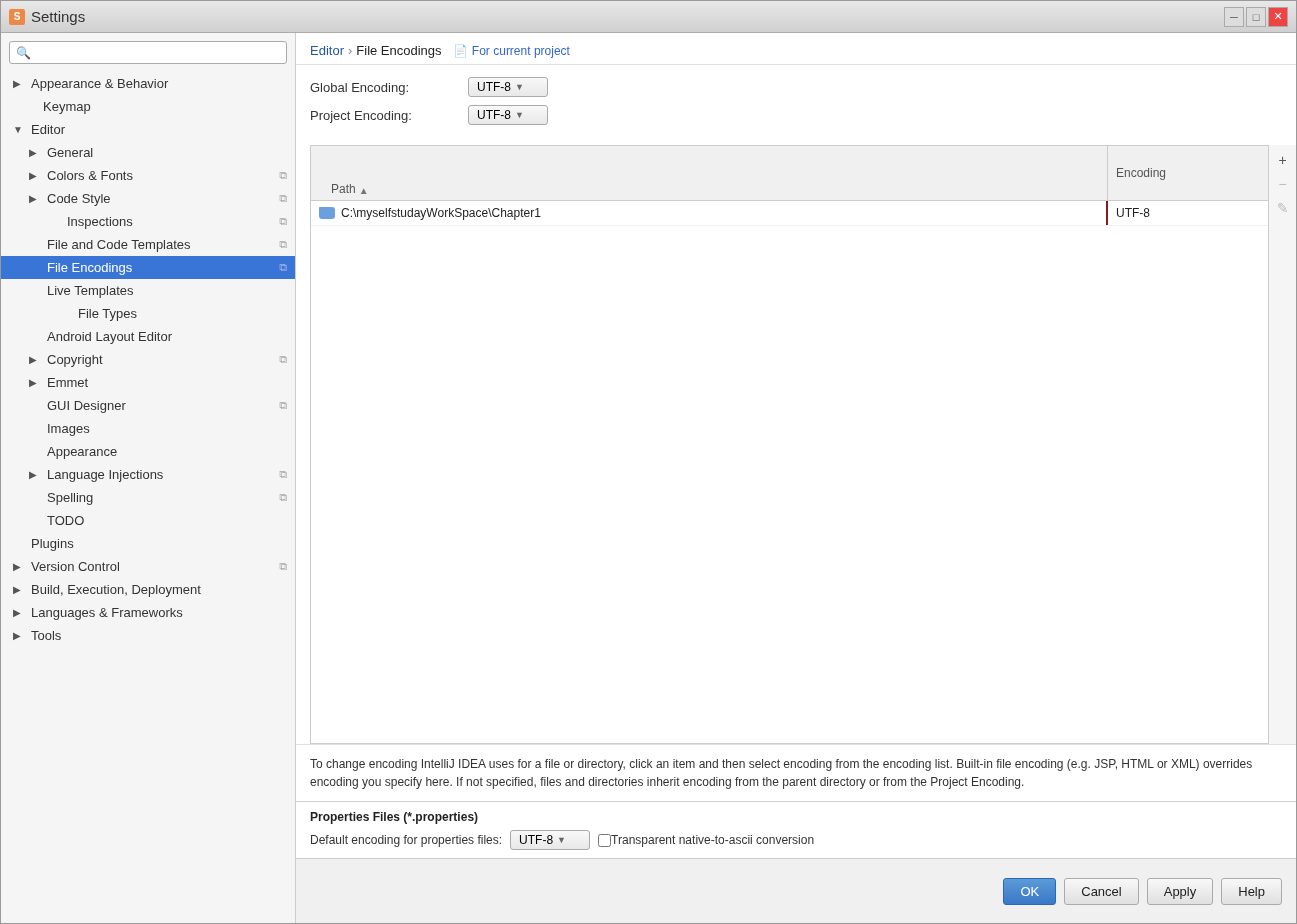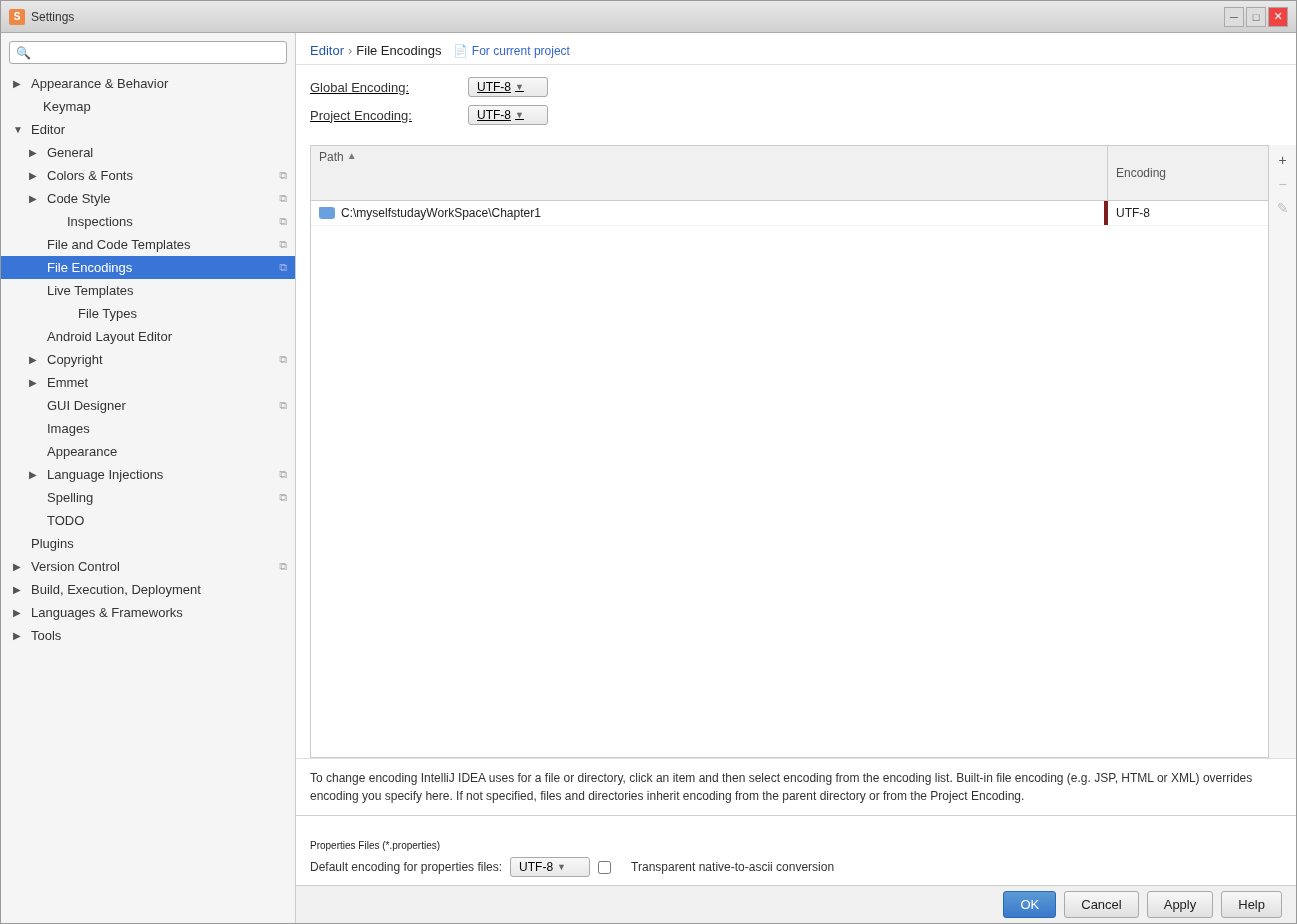--- a/index.html
+++ b/index.html
@@ -32,21 +32,21 @@
     }
     .titlebar-icon {
       width: 16px; height: 16px;
       background: #e84;
       border-radius: 2px;
       margin-right: 6px;
       display: flex; align-items: center; justify-content: center;
       font-size: 10px; color: white; font-weight: bold;
     }
     .titlebar-title {
-      font-size: 12px;
+      font-size: 15px;
       color: #333;
       flex: 1;
     }
     .titlebar-controls {
       display: flex; gap: 2px;
     }
     .titlebar-btn {
       width: 20px; height: 20px;
       background: #ddd;
       border: 1px solid #aaa;
@@ -132,21 +132,20 @@
       gap: 4px;
       flex-shrink: 0;
     }
     .breadcrumb-link { color: #2255aa; }
     .breadcrumb-sep { color: #888; }
     .breadcrumb-current { color: #222; font-weight: 500; }
     .for-project { color: #3366cc; font-size: 12px; margin-left: 8px; }
     .settings-area {
       padding: 12px 14px;
       flex-shrink: 0;
-      text-decoration: underline;
     }
     .setting-row {
       display: flex;
       align-items: center;
       margin-bottom: 8px;
       gap: 8px;
     }
     .setting-label {
       width: 150px;
       color: #333;
@@ -167,41 +166,41 @@
     .dropdown-arrow { font-size: 9px; color: #666; }
     .table-header {
       display: flex;
       background: #f0f0f0;
       border-bottom: 1px solid #ccc;
       font-size: 12px;
       color: #555;
     }
     .table-col-path {
       flex: 1;
-      padding: 4px 8px;
+      padding: 4px 20px;
       border-right: 1px solid #ccc;
       display: flex;
-      align-items: flex-start;
+      align-items: flex-end;
       gap: 3px;
     }
     .table-col-enc {
       width: 160px;
       padding: 20px 8px;
     }
     .sort-arrow { font-size: 10px; color: #777; }
     .table-body { flex: 1; }
     .table-row {
       display: flex;
       border-bottom: 1px solid #f0f0f0;
       font-size: 12px;
     }
     .table-cell-path {
       flex: 1;
       padding: 5px 8px;
-      border-right: 4px solid #7f1d1d;
+      border-right: 2px solid #7f1d1d;
       display: flex;
       align-items: center;
       gap: 6px;
       color: #222;
     }
     .folder-icon {
       width: 16px; height: 12px;
       background: #6ba0e0;
       border-radius: 1px 3px 3px 3px;
       display: inline-flex;
@@ -261,46 +260,45 @@
       border-top: 1px solid #e0e0e0;
       flex-shrink: 0;
     }
     
     .properties-section {
       padding: 8px 14px;
       border-top: 1px solid #d0d0d0;
       flex-shrink: 0;
     }
     .properties-title {
-      font-size: 10px;
-      font-weight: normal;
+      font-size: 12px;
+      font-weight: bold;
       color: #222;
       margin-bottom: 6px;
-      margin-top: 16px;
     }
     .prop-row {
       display: flex;
       align-items: center;
       gap: 8px;
     }
     .prop-label {
       font-size: 12px;
       color: #333;
     }
     .checkbox-wrap {
       display: flex;
       align-items: center;
-      gap: 20px;
+      gap: 0;
       font-size: 12px;
       color: #333;
     }
     input[type=checkbox] { cursor: pointer; }
     
     .bottom-bar {
-      height: 38px;
+      height: 65px;
       background: #f0f0f0;
       border-top: 1px solid #ccc;
       display: flex;
       align-items: center;
       justify-content: flex-end;
       padding: 0 14px;
       gap: 8px;
       flex-shrink: 0;
     }
     .action-btn {

